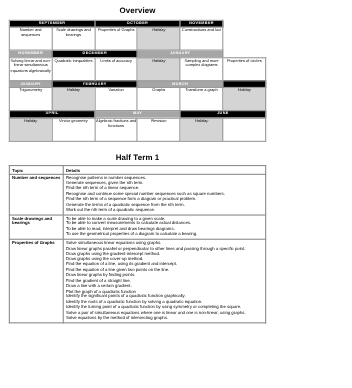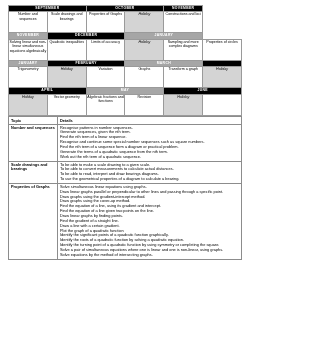--- a/index.html
+++ b/index.html
@@ -120,20 +120,21 @@
   td.details .ln {
     display: block;
     white-space: normal;
   }
 </style>
 </head>
 <body>
 
 <div class="page">
 
+  <div class="doc-title">Overview</div>
 
   <table class="overview">
     <tbody>
 
       <tr>
         <td class="mon black" colspan="2">SEPTEMBER</td>
         <td class="mon black" colspan="2">OCTOBER</td>
         <td class="mon black">NOVEMBER</td>
       </tr>
       <tr>
@@ -182,20 +183,21 @@
         <td class="cell hol">Holiday</td>
         <td class="cell">Vector geometry</td>
         <td class="cell">Algebraic fractions and functions</td>
         <td class="cell">Revision</td>
         <td class="cell hol">Holiday</td>
         <td class="cell empty"></td>
       </tr>
     </tbody>
   </table>
 
+  <div class="section-title">Half Term 1</div>
 
   <table class="detail">
     <thead>
       <tr>
         <th style="width:44px">Topic</th>
         <th>Details</th>
       </tr>
     </thead>
     <tbody>
       <tr>

